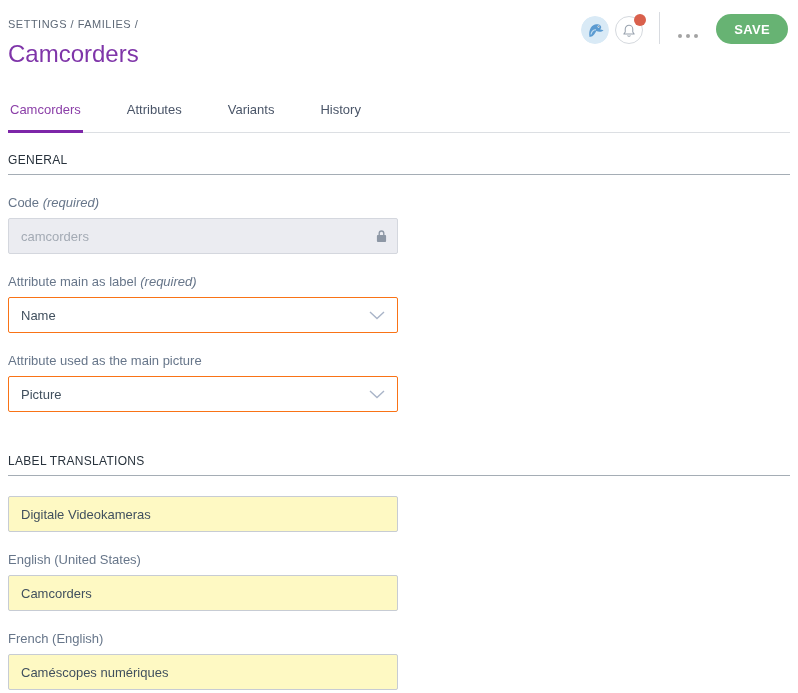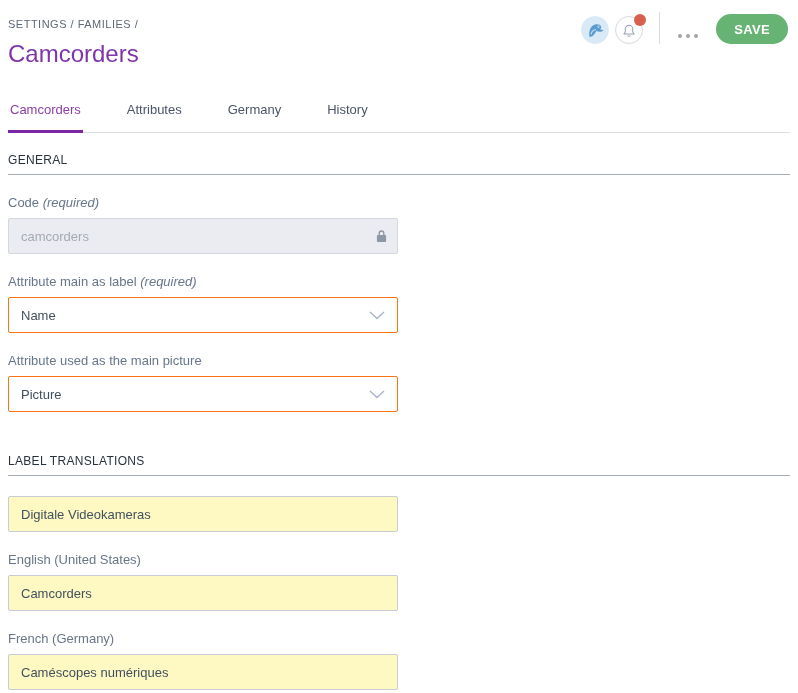--- a/index.html
+++ b/index.html
@@ -183,21 +183,21 @@
       <i></i>
         <i></i>
         <i></i>
     </div>
     <button class="save-button">SAVE</button>
   </div>
 
   <div class="tab-bar">
     <div class="tab active">Camcorders</div>
     <div class="tab">Attributes</div>
-    <div class="tab">Germany</div>
+    <div class="tab">Variants</div>
     <div class="tab">History</div>
   </div>
 
   <div class="section-heading">GENERAL</div>
   <hr class="section-divider">
 
   <div class="field-group">
     <div class="field-label">
       <span>Code</span>
       <em>(required)</em>
@@ -246,19 +246,19 @@
   </div>
 
   <div class="field-group">
     <div class="field-label">English (United States)</div>
     <div class="input-wrap">
       <input class="text-input" type="text" value="Camcorders" style="">
     </div>
   </div>
 
   <div class="field-group">
-    <div class="field-label">French (Germany)</div>
+    <div class="field-label">French (English)</div>
     <div class="input-wrap">
       <input class="text-input" type="text" value="Caméscopes numériques" style="">
     </div>
   </div>
 
 </div>
 
 </body></html>

